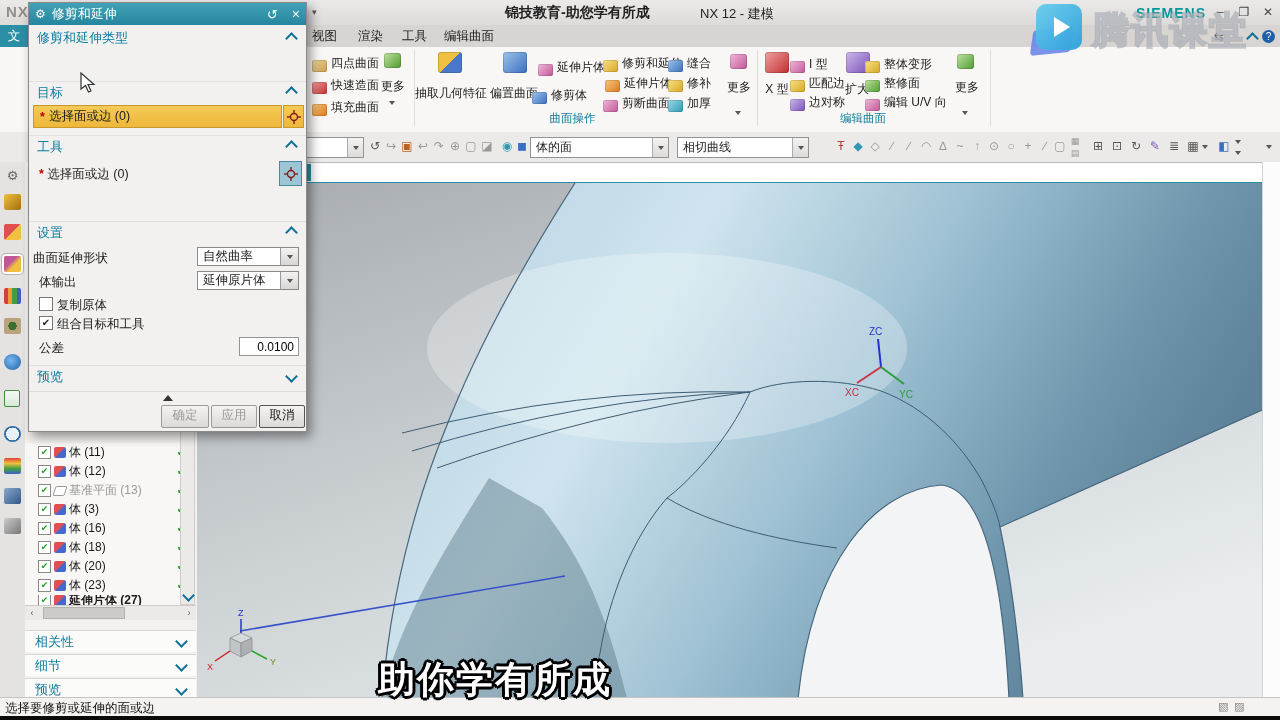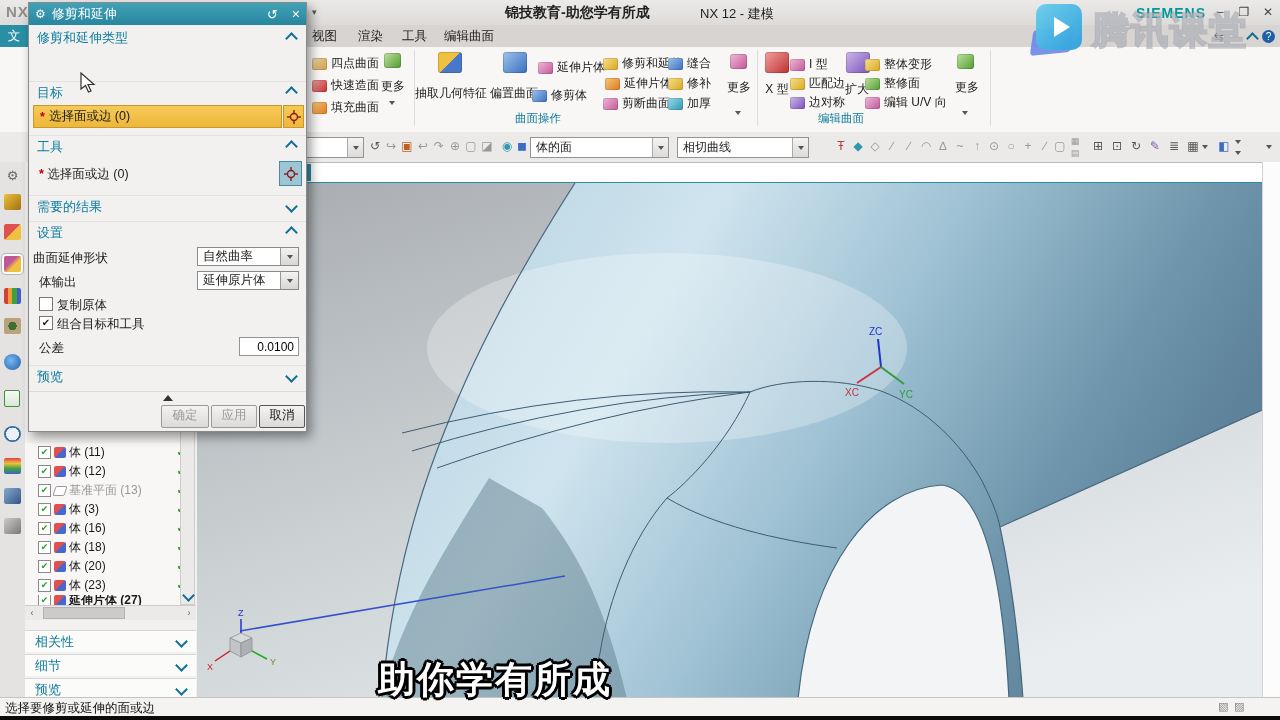--- a/index.html
+++ b/index.html
@@ -16,25 +16,25 @@
   .siemens{left:1136px;top:5px;font-size:14px;font-weight:bold;color:#009999;letter-spacing:1px}
   .winbtn{top:3px;width:20px;height:18px;text-align:center;line-height:18px;color:#444;font-size:12px;cursor:default}
   .tabrow{left:0;top:25px;width:1280px;height:22px;background:#d7d4d2;border-bottom:1px solid #c5c3c1}
   .filetab{left:0;top:0;width:28px;height:22px;background:#2a8fa4;color:#fff;text-align:center;line-height:22px;font-size:12.5px}
   .tab{top:0;height:22px;line-height:22px;padding:0 8px;color:#222;font-size:12.5px}
   .rr-ic{top:5px;color:#666;font-size:12px}
   .helpdot{top:5px;width:13px;height:13px;border-radius:50%;background:#1f5fa8;color:#fff;font-size:10px;text-align:center;line-height:13px}
   
   .ribbon{left:0;top:47px;width:1280px;height:85px;background:#f8f7f6;border-bottom:1px solid #c6c4c2}
   .rsep{top:3px;width:1px;height:76px;background:#ddd}
-  .ritem{position:absolute;display:flex;align-items:center;gap:4px;height:17px;font-size:12px;color:#222;white-space:nowrap}
+  .ritem{position:absolute;display:flex;align-items:flex-end;gap:4px;height:17px;font-size:12px;color:#222;white-space:nowrap}
   .ric{width:15px;height:12px;border-radius:2px;flex:none;box-shadow:0 0 0 1px rgba(0,0,0,.12) inset}
   .ricL{position:absolute;width:24px;height:21px;border-radius:3px;box-shadow:0 0 0 1px rgba(0,0,0,.15) inset}
   .rlabel{position:absolute;font-size:12px;color:#222;text-align:center;white-space:nowrap}
-  .rgrp{position:absolute;top:64px;font-size:11.5px;color:#0f7a9b;text-align:left}
+  .rgrp{position:absolute;top:64px;font-size:11.5px;color:#0f7a9b;text-align:center}
   .tri{width:0;height:0;border-left:3.5px solid transparent;border-right:3.5px solid transparent;border-top:4px solid #555}
   .c-tan{background:linear-gradient(135deg,#ead9a6,#cf9a4a)}
   .c-red{background:linear-gradient(135deg,#f0a0a0,#c03030)}
   .c-orange{background:linear-gradient(135deg,#f5c87a,#e07820)}
   .c-blue{background:linear-gradient(135deg,#9ec4ea,#3a6fc0)}
   .c-green{background:linear-gradient(135deg,#bfe3a0,#4f9b30)}
   .c-pink{background:linear-gradient(135deg,#f2b8d8,#c05898)}
   .c-purple{background:linear-gradient(135deg,#cdb8ec,#7a52b8)}
   .c-yellow{background:linear-gradient(135deg,#f7e08a,#d8a820)}
   .c-teal{background:linear-gradient(135deg,#9adbe8,#2f98b0)}
@@ -493,24 +493,20 @@
   <div class="selbtn" style="left:250px;top:158px;width:23px;height:25px;background:#9cc6d4;border:1px solid #4a8aa0">
     <svg width="14" height="14">
         <circle cx="7" cy="7" r="3.5" fill="none" stroke="#8b1a1a" stroke-width="1.4"></circle>
         <line x1="7" y1="0" x2="7" y2="4" stroke="#8b1a1a" stroke-width="1.4"></line>
         <line x1="7" y1="10" x2="7" y2="14" stroke="#8b1a1a" stroke-width="1.4"></line>
         <line x1="0" y1="7" x2="4" y2="7" stroke="#8b1a1a" stroke-width="1.4"></line>
         <line x1="10" y1="7" x2="14" y2="7" stroke="#8b1a1a" stroke-width="1.4"></line>
       </svg>
   </div>
 
-  <div class="dhead" style="top:192px">
-    <span>需要的结果</span>
-      <span class="chv down"></span>
-  </div>
 
   <div class="dhead" style="top:218px">
     <span>设置</span>
       <span class="chv up"></span>
   </div>
   <div class="dlabel" style="left:4px;top:247px">曲面延伸形状</div>
   <div class="dcombo white" style="left:168px;top:244px;width:102px;height:19px">
     <span class="ctext" style="padding:0 5px">自然曲率</span>
     <span class="carr">
         <span class="tri"></span>

